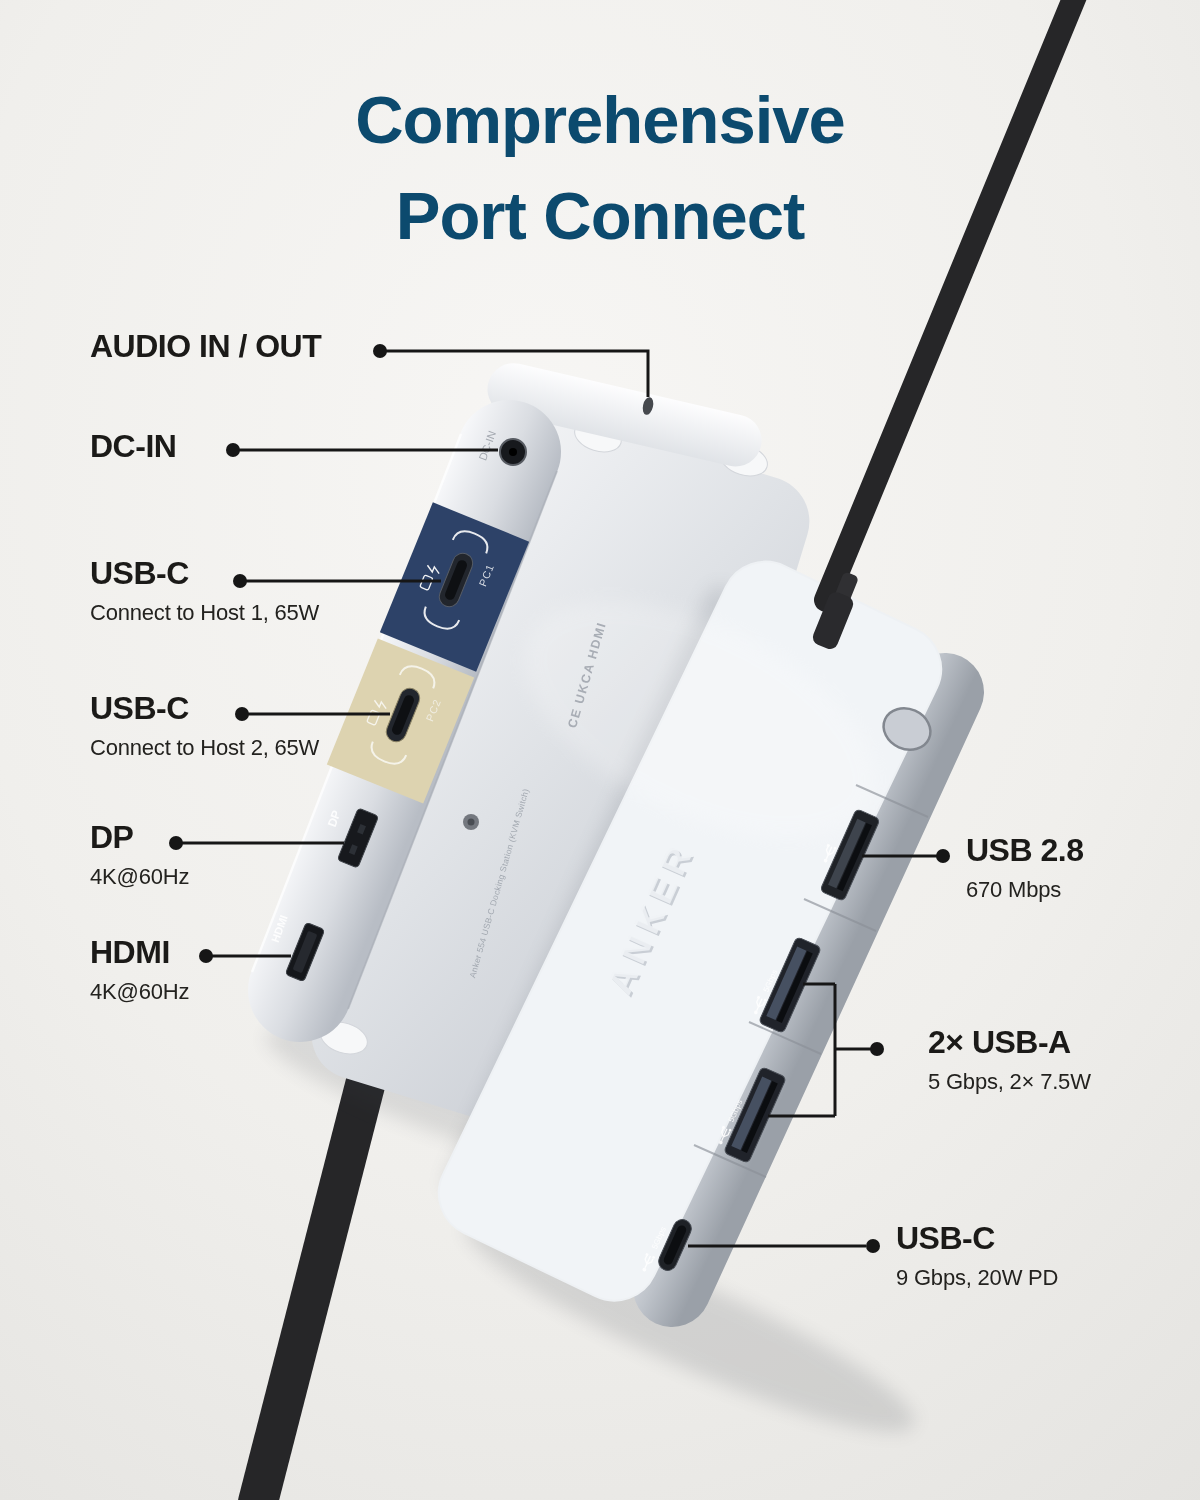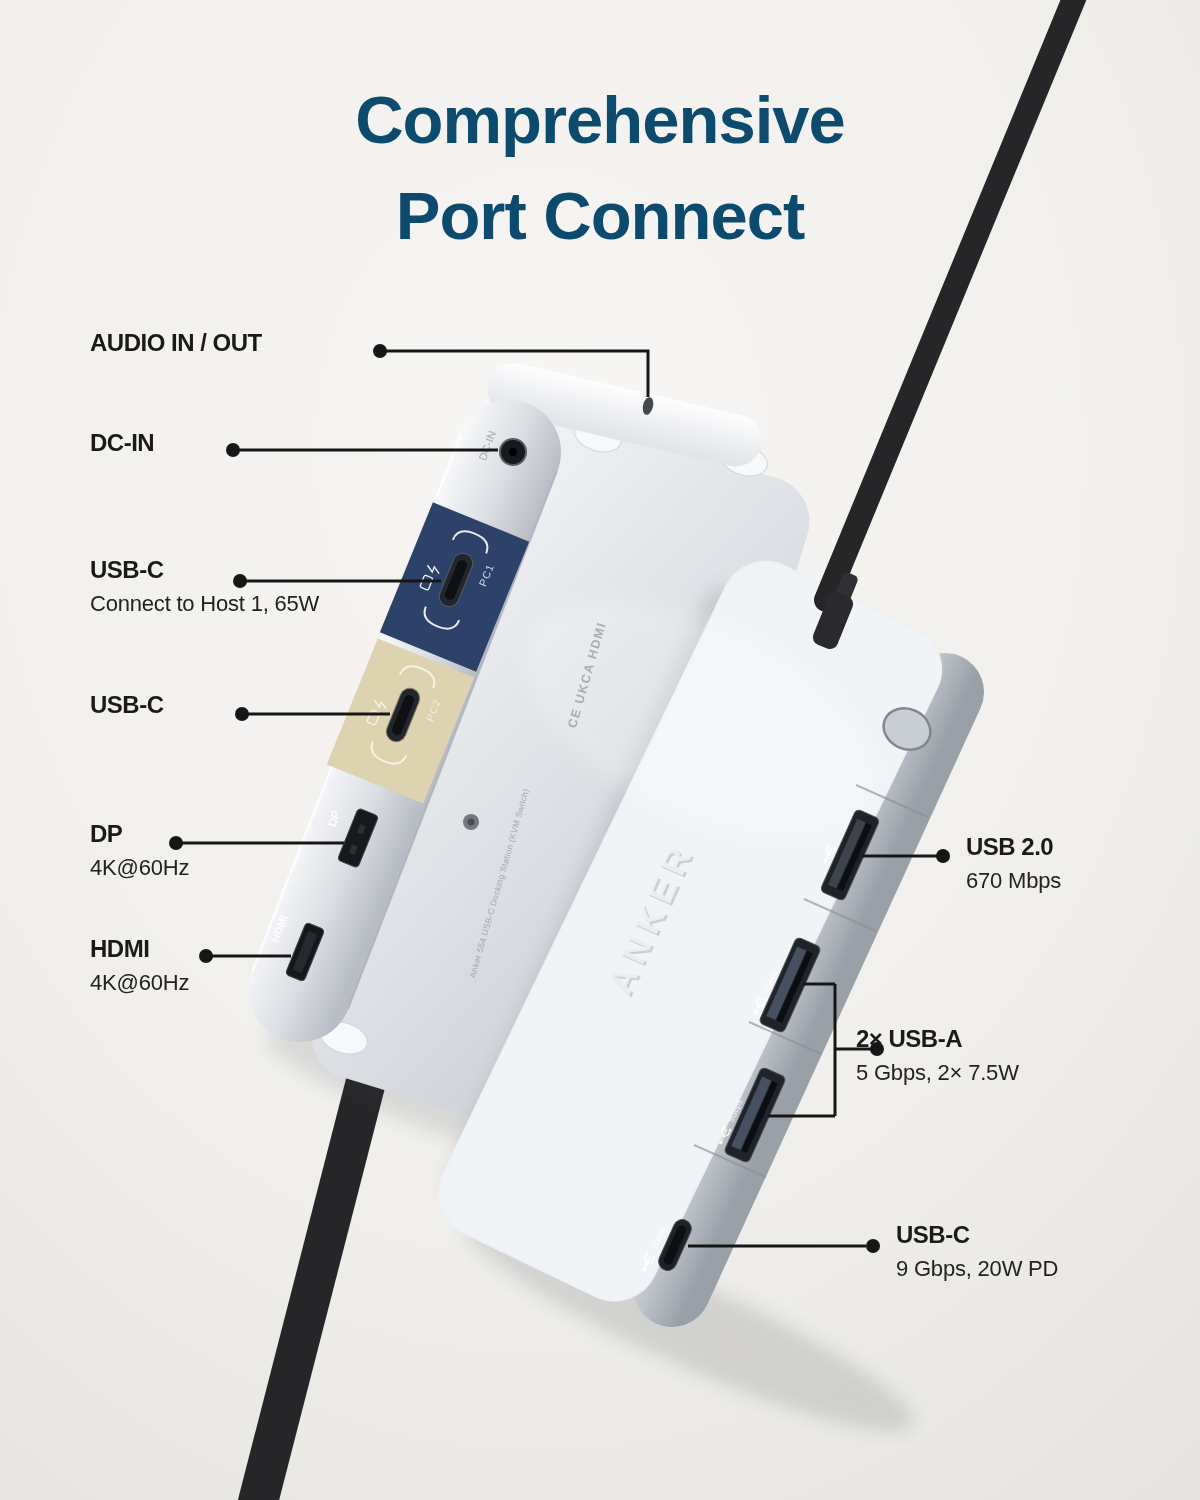--- a/index.html
+++ b/index.html
@@ -2,21 +2,21 @@
 <html><head>
 <meta charset="utf-8">
 <style>
   html,body{margin:0;padding:0;background:#e8e7e5;}
   .stage{position:relative;width:1200px;height:1500px;overflow:hidden;
          font-family:"Liberation Sans",sans-serif;color:#1b1a18;}
   .scene{position:absolute;inset:0;z-index:1;}
   .main-title{position:absolute;left:0;right:0;top:72px;z-index:3;text-align:center;
               font-size:67px;font-weight:800;line-height:96px;letter-spacing:-1px;color:#0c4a6e;}
   .lab{position:absolute;z-index:3;white-space:nowrap;}
-  .lab-title{font-size:24px;font-weight:800;letter-spacing:-0.5px;line-height:1.05;color:#1b1a18;}
+  .lab-title{font-size:32px;font-weight:800;letter-spacing:-0.5px;line-height:1.05;color:#1b1a18;}
   .lab-sub{font-size:22px;font-weight:400;margin-top:9px;letter-spacing:-0.2px;color:#23221f;}
   svg text{font-family:"Liberation Sans",sans-serif;}
 </style>
 </head>
 <body>
 
 <div class="stage">
 
 <svg class="scene" width="1200" height="1500" viewBox="0 0 1200 1500" xmlns="http://www.w3.org/2000/svg">
   <defs>
@@ -218,38 +218,39 @@
   <div class="lab-title">DC-IN</div>
 </div>
 
 <div class="lab" style="left:90px;top:557px">
   <div class="lab-title">USB-C</div>
   <div class="lab-sub">Connect to Host 1, 65W</div>
 </div>
 
 <div class="lab" style="left:90px;top:692px">
   <div class="lab-title">USB-C</div>
+  <div class="lab-sub">Connect to Host 2, 65W</div>
 </div>
 
 <div class="lab" style="left:90px;top:821px">
   <div class="lab-title">DP</div>
   <div class="lab-sub">4K@60Hz</div>
 </div>
 
 <div class="lab" style="left:90px;top:936px">
   <div class="lab-title">HDMI</div>
   <div class="lab-sub">4K@60Hz</div>
 </div>
 
 <div class="lab" style="left:966px;top:834px">
-  <div class="lab-title">USB 2.0</div>
+  <div class="lab-title">USB 2.8</div>
   <div class="lab-sub">670 Mbps</div>
 </div>
 
-<div class="lab" style="left:856px;top:1026px">
+<div class="lab" style="left:928px;top:1026px">
   <div class="lab-title">2× USB-A</div>
   <div class="lab-sub">5 Gbps, 2× 7.5W</div>
 </div>
 
 <div class="lab" style="left:896px;top:1222px">
   <div class="lab-title">USB-C</div>
   <div class="lab-sub">9 Gbps, 20W PD</div>
 </div>
 
 </div>

